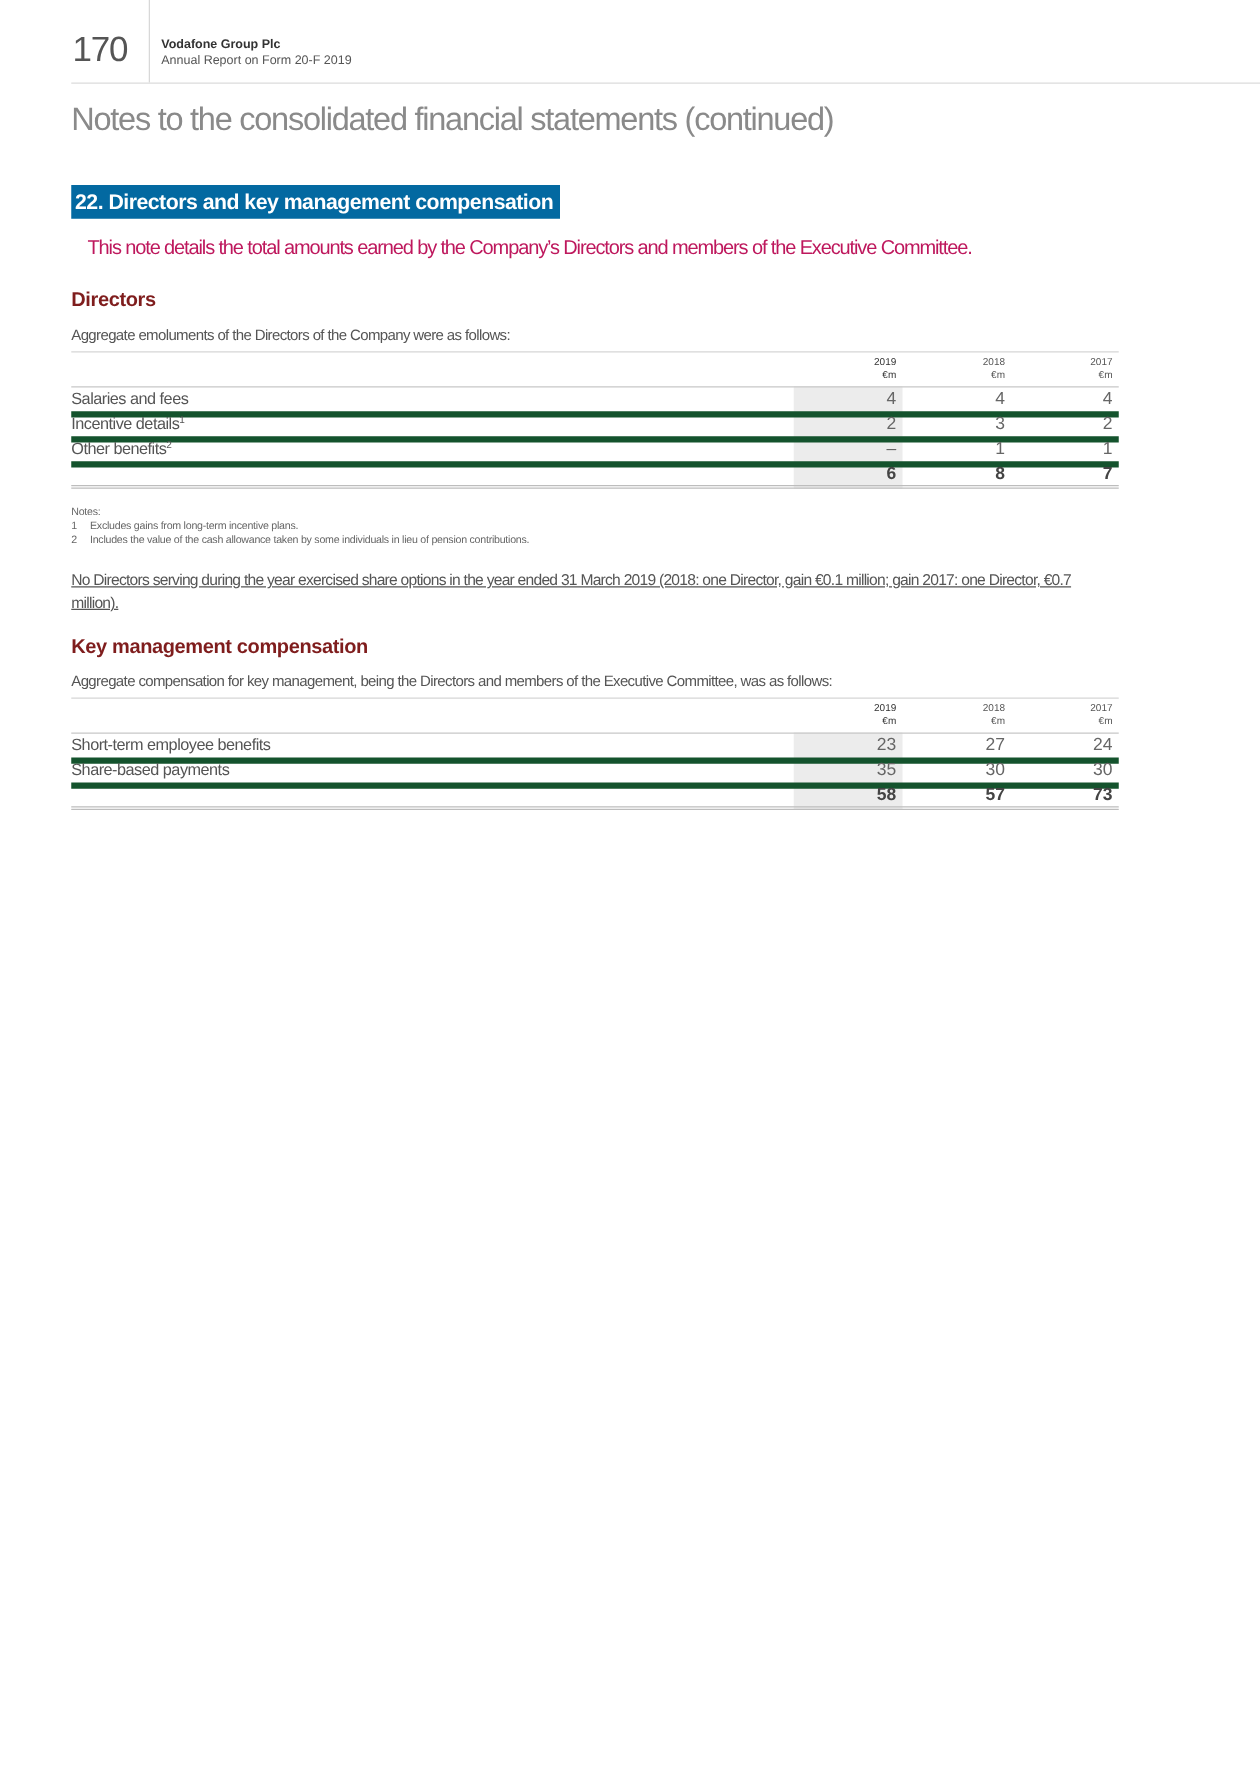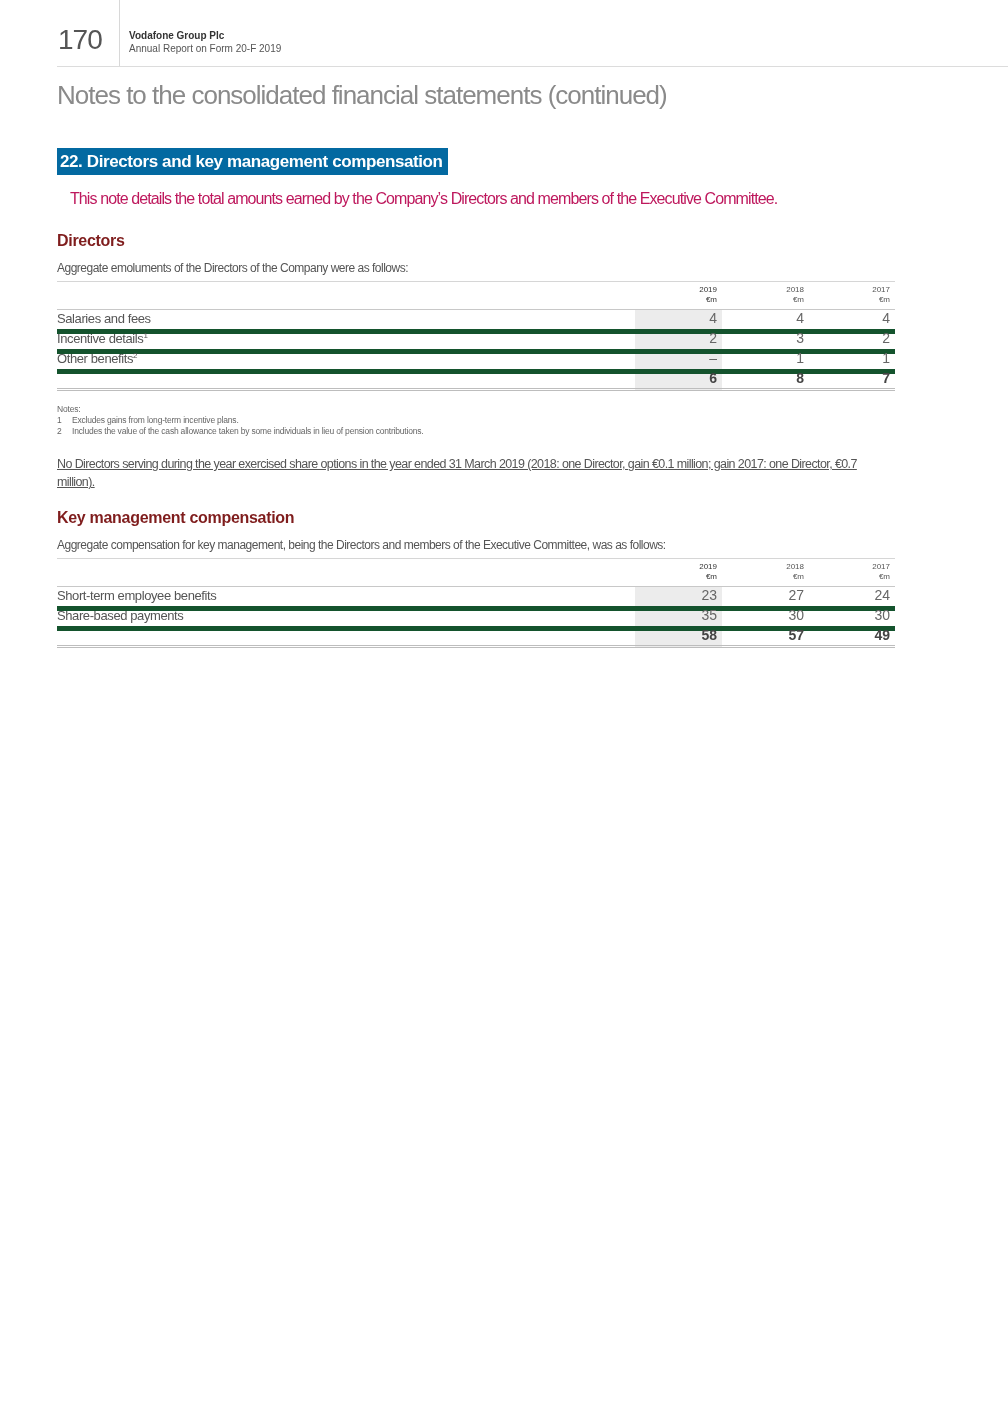--- a/index.html
+++ b/index.html
@@ -303,15 +303,15 @@
   <div class="row" style="top:49px; height:19px;">
     <div class="label" style="top:1px;">Share-based payments</div>
     <div class="cell" style="left:600px; top:0;">35</div>
     <div class="cell" style="left:687px; top:0;">30</div>
     <div class="cell" style="left:773px; top:0;">30</div>
   </div>
 
   <div class="row total" style="top:69px; height:18px;">
     <div class="cell total" style="left:600px; top:0;">58</div>
     <div class="cell total" style="left:687px; top:0;">57</div>
-    <div class="cell total" style="left:773px; top:0;">49</div>
+    <div class="cell total" style="left:773px; top:0;">73</div>
   </div>
 </div>
 
 </body></html>

